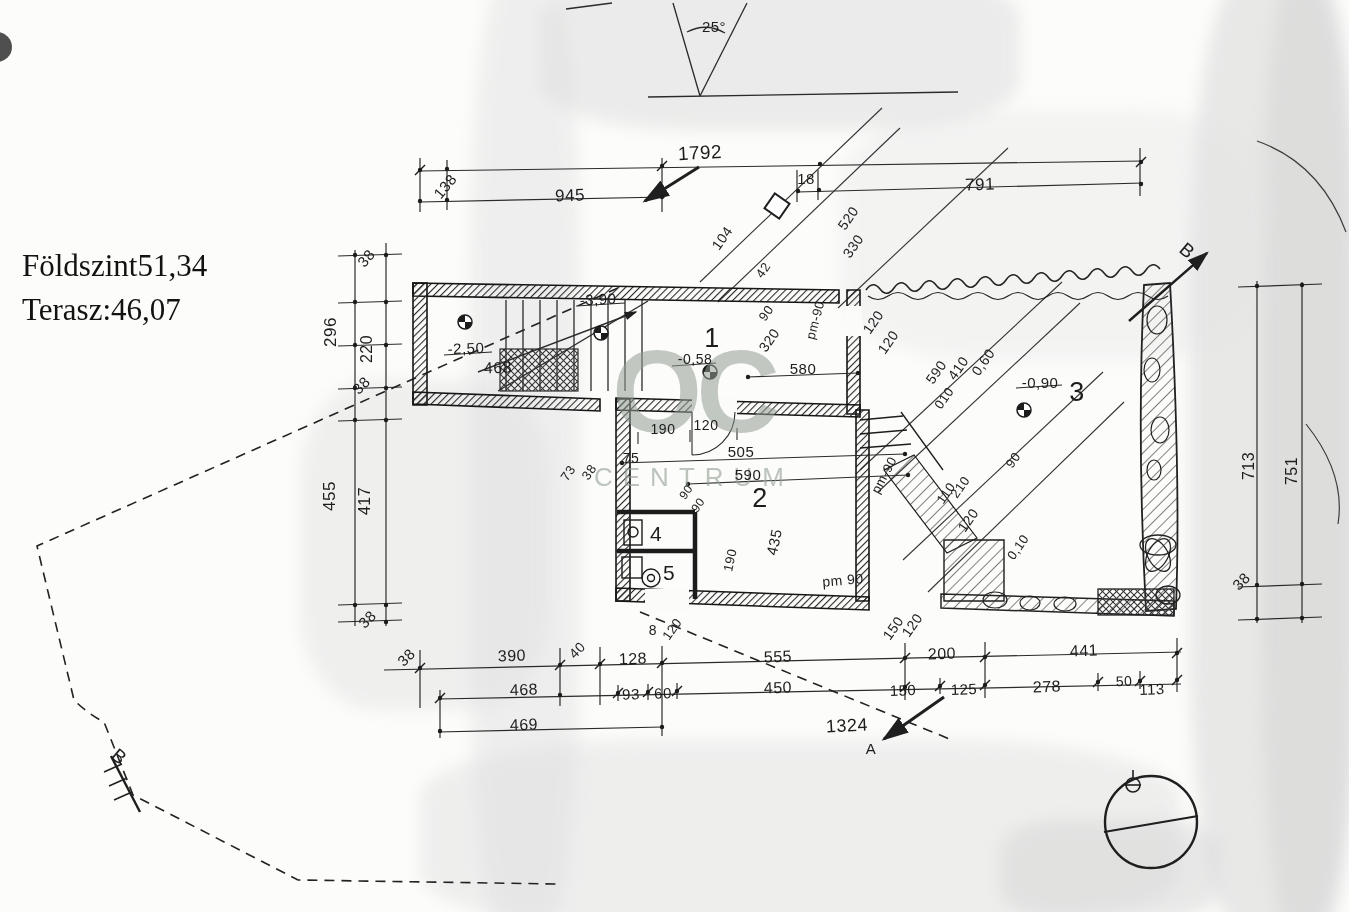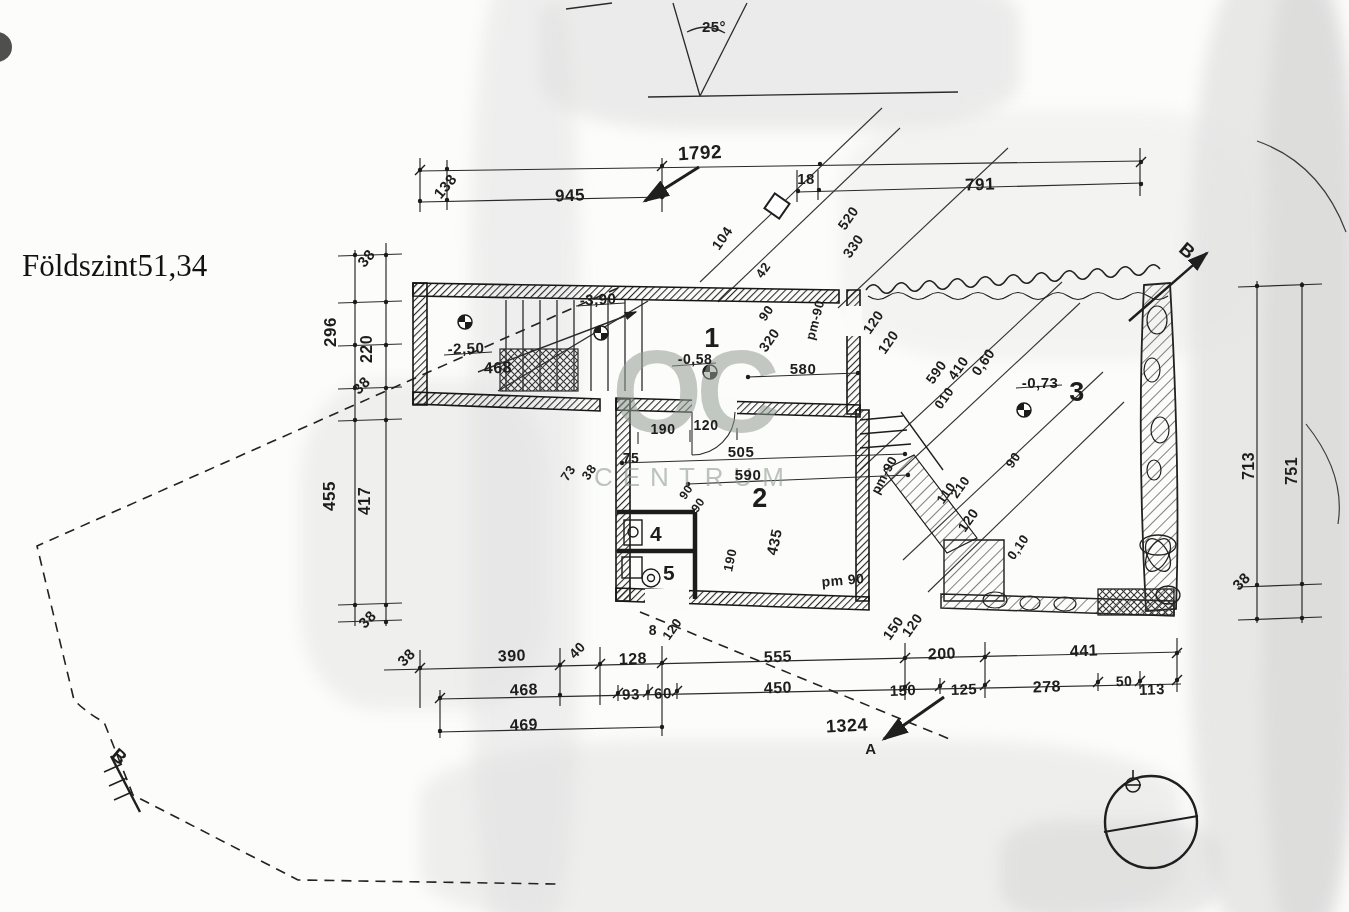--- a/index.html
+++ b/index.html
@@ -1,19 +1,19 @@
 <!DOCTYPE html>
 <html><head>
 <meta charset="utf-8">
 <style>
   html,body{margin:0;padding:0;background:#ffffff;}
   .stage{position:relative;width:1349px;height:912px;background:#fcfcfb;overflow:hidden;
          font-family:"Liberation Sans",sans-serif;}
   .blob{position:absolute;filter:blur(8px);border-radius:30%;}
-  .layer{position:absolute;left:0;top:0;width:1349px;height:912px;font-weight:bold;}
+  .layer{position:absolute;left:0;top:0;width:1349px;height:912px;}
   .dim{position:absolute;color:#1d1d1d;white-space:nowrap;letter-spacing:.5px;}
   .title{position:absolute;left:22px;top:244px;font-family:"Liberation Serif",serif;
          font-size:31px;color:#121212;line-height:44px;}
   .wm{position:absolute;left:594px;top:332px;width:180px;text-align:right;
       color:rgba(145,156,145,.55);pointer-events:none;}
   .wm .logo{font-size:116px;font-weight:bold;line-height:1.05;letter-spacing:-6px;}
   .wm .ln{font-size:26px;letter-spacing:10px;margin-top:8px;color:rgba(145,156,145,.6);}
   svg{position:absolute;left:0;top:0;}
 </style>
 </head>
@@ -320,20 +320,21 @@
     </g>
   </svg>
 
   <div class="wm">
     <div class="logo">OC</div>
     <div class="ln">CENTRUM</div>
   </div>
 
   <div class="title">
     <div>Földszint51,34</div>
+    <div>Terasz:46,07</div>
   </div>
 
   <div class="layer" id="labels">
       <span class="dim" style="left: 714px; top: 26px; font-size: 15px; transform: translate(-50%, -50%) rotate(0deg);">25°</span>
       <span class="dim" style="left: 700px; top: 153px; font-size: 19px; transform: translate(-50%, -50%) rotate(-3deg);">1792</span>
       <span class="dim" style="left: 445px; top: 186px; font-size: 15px; transform: translate(-50%, -50%) rotate(-50deg);">138</span>
       <span class="dim" style="left: 570px; top: 196px; font-size: 17px; transform: translate(-50%, -50%) rotate(-2deg);">945</span>
       <span class="dim" style="left: 806px; top: 178px; font-size: 15px; transform: translate(-50%, -50%) rotate(0deg);">18</span>
       <span class="dim" style="left: 980px; top: 185px; font-size: 17px; transform: translate(-50%, -50%) rotate(-2deg);">791</span>
       <span class="dim" style="left: 1187px; top: 251px; font-size: 19px; transform: translate(-50%, -50%) rotate(40deg);">B</span>
@@ -356,21 +357,21 @@
       <span class="dim" style="left: 361px; top: 385px; font-size: 15px; transform: translate(-50%, -50%) rotate(-45deg);">38</span>
       <span class="dim" style="left: 330px; top: 496px; font-size: 17px; transform: translate(-50%, -50%) rotate(-90deg);">455</span>
       <span class="dim" style="left: 365px; top: 501px; font-size: 16px; transform: translate(-50%, -50%) rotate(-90deg);">417</span>
       <span class="dim" style="left: 367px; top: 619px; font-size: 15px; transform: translate(-50%, -50%) rotate(-45deg);">38</span>
       <span class="dim" style="left: 598px; top: 299px; font-size: 15px; transform: translate(-50%, -50%) rotate(-3deg);">-3,90</span>
       <span class="dim" style="left: 466px; top: 348px; font-size: 15px; transform: translate(-50%, -50%) rotate(-2deg);">-2,50</span>
       <span class="dim" style="left: 498px; top: 368px; font-size: 16px; transform: translate(-50%, -50%) rotate(-2deg);">468</span>
       <span class="dim" style="left: 712px; top: 338px; font-size: 27px; transform: translate(-50%, -50%) rotate(0deg);">1</span>
       <span class="dim" style="left: 695px; top: 359px; font-size: 14px; transform: translate(-50%, -50%) rotate(0deg);">-0,58</span>
       <span class="dim" style="left: 803px; top: 368px; font-size: 15px; transform: translate(-50%, -50%) rotate(0deg);">580</span>
-      <span class="dim" style="left: 1040px; top: 382px; font-size: 15px; transform: translate(-50%, -50%) rotate(0deg);">-0,73</span>
+      <span class="dim" style="left: 1040px; top: 382px; font-size: 15px; transform: translate(-50%, -50%) rotate(0deg);">-0,90</span>
       <span class="dim" style="left: 1077px; top: 392px; font-size: 27px; transform: translate(-50%, -50%) rotate(0deg);">3</span>
       <span class="dim" style="left: 663px; top: 429px; font-size: 14px; transform: translate(-50%, -50%) rotate(0deg);">190</span>
       <span class="dim" style="left: 706px; top: 425px; font-size: 14px; transform: translate(-50%, -50%) rotate(0deg);">120</span>
       <span class="dim" style="left: 631px; top: 458px; font-size: 14px; transform: translate(-50%, -50%) rotate(0deg);">75</span>
       <span class="dim" style="left: 741px; top: 451px; font-size: 15px; transform: translate(-50%, -50%) rotate(0deg); text-align: center;">505</span>
       <span class="dim" style="left: 748px; top: 474px; font-size: 15px; transform: translate(-50%, -50%) rotate(0deg);">590</span>
       <span class="dim" style="left: 568px; top: 473px; font-size: 13px; transform: translate(-50%, -50%) rotate(-55deg);">73</span>
       <span class="dim" style="left: 589px; top: 472px; font-size: 13px; transform: translate(-50%, -50%) rotate(-55deg);">38</span>
       <span class="dim" style="left: 760px; top: 498px; font-size: 27px; transform: translate(-50%, -50%) rotate(0deg);">2</span>
       <span class="dim" style="left: 686px; top: 492px; font-size: 12px; transform: translate(-50%, -50%) rotate(-55deg);">90</span>

